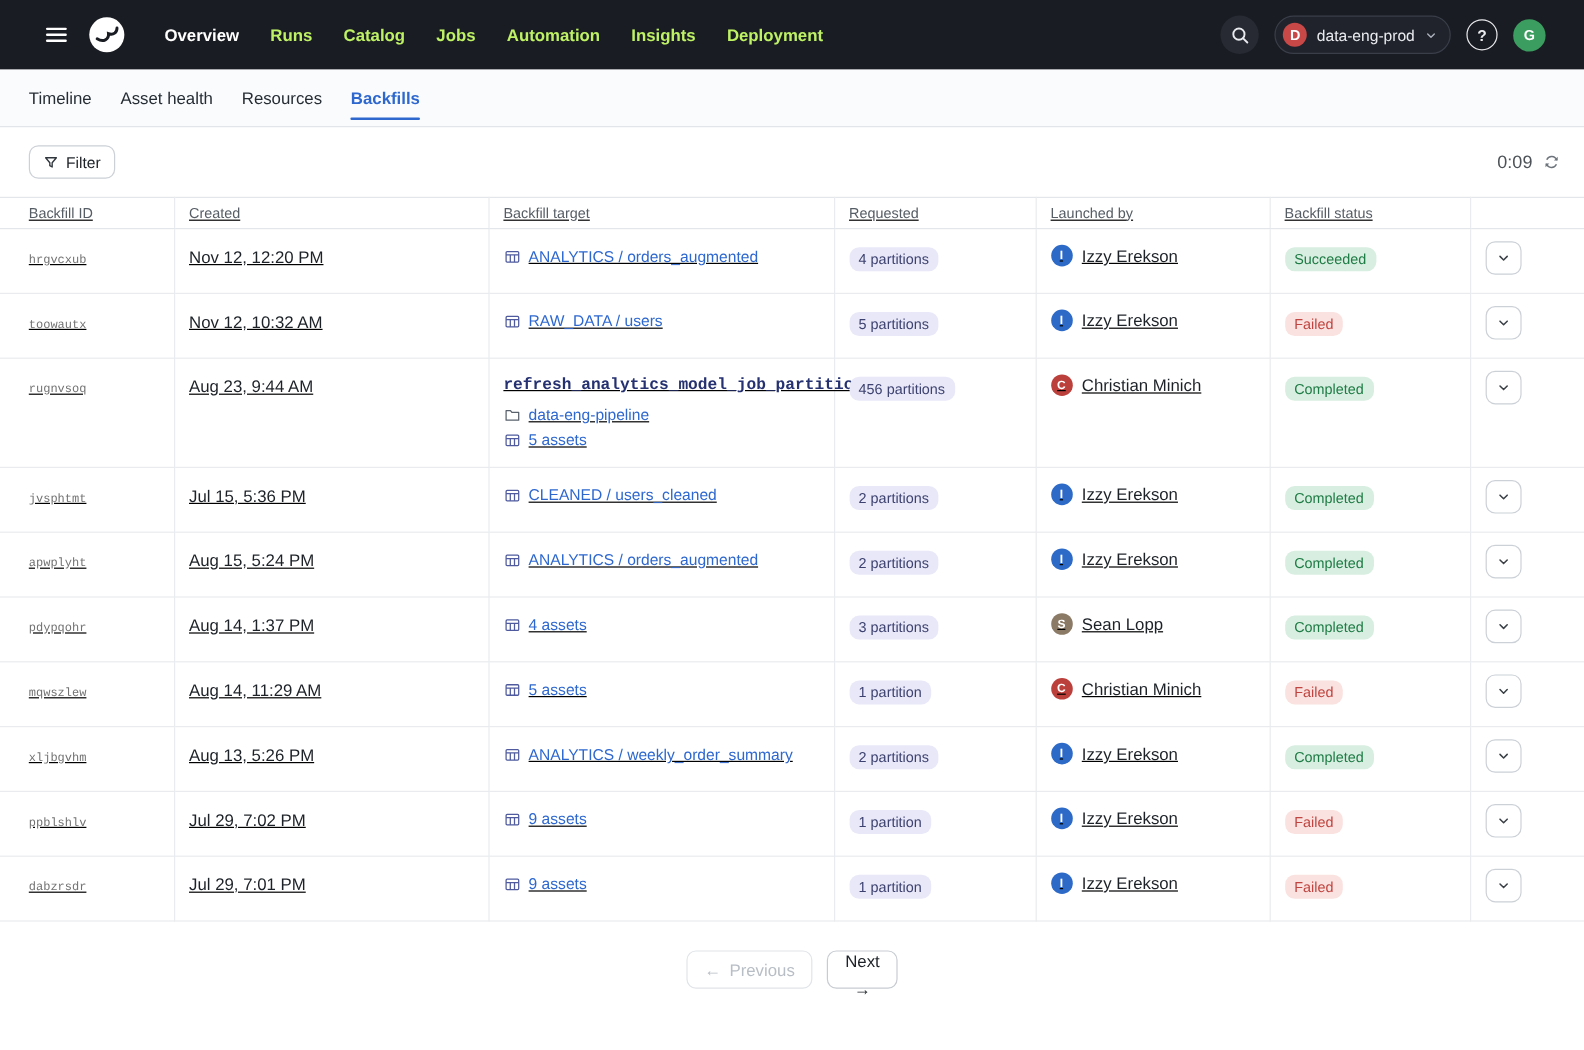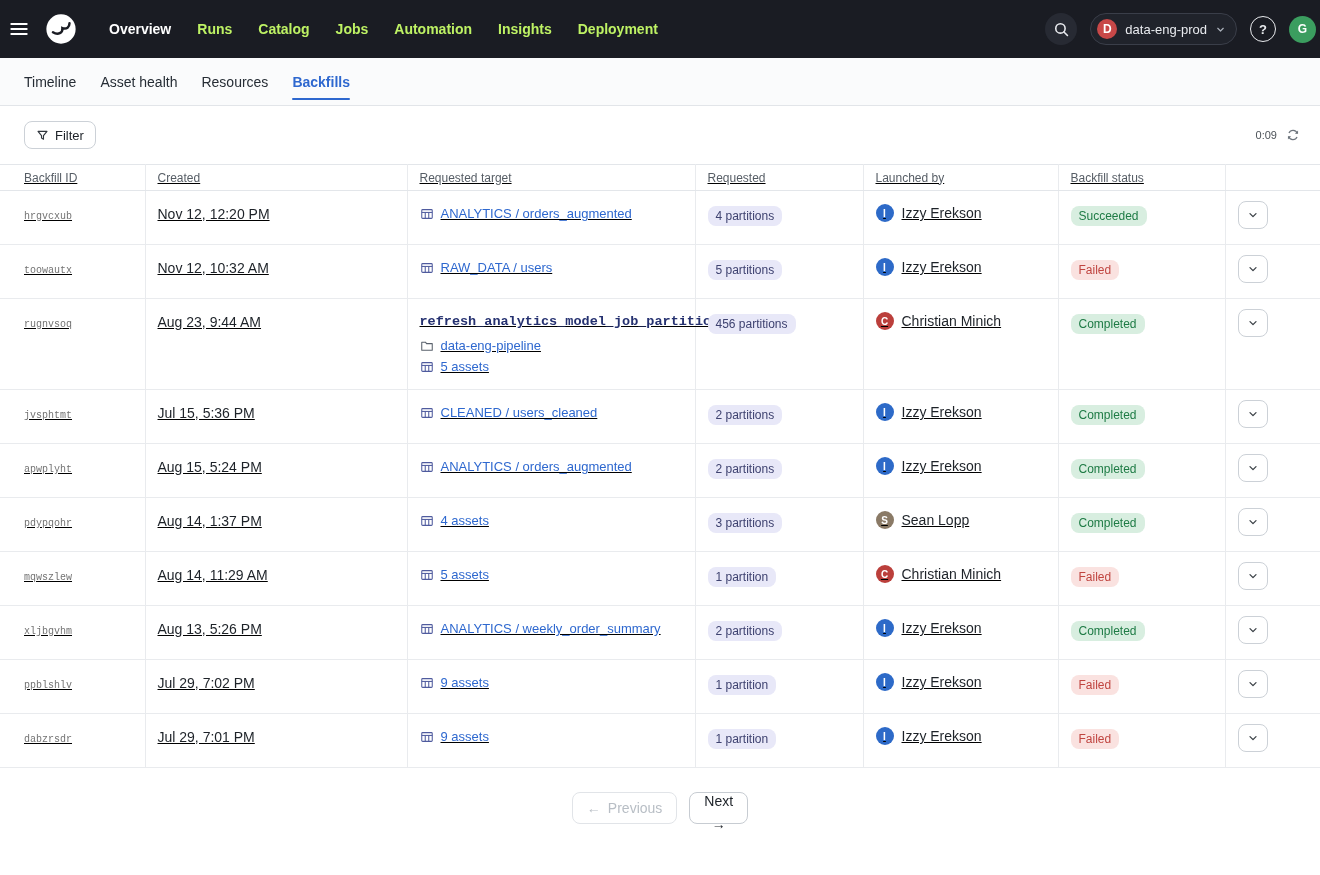--- a/index.html
+++ b/index.html
@@ -1,21 +1,21 @@
 <!DOCTYPE html>
 <html><head>
 <meta charset="utf-8">
 <style>
   * { box-sizing: border-box; margin: 0; padding: 0; }
   html,body { width: 1320px; height: 875px; background: #ffffff; font-family: "Liberation Sans", sans-serif; overflow: hidden; }
   button { font-family: inherit; background: none; border: none; cursor: pointer; }
   a { text-decoration: none; cursor: pointer; }
 
   
-  .topnav { height: 58px; background: #1a1c23; display: flex; align-items: center; padding: 0 4px; }
+  .topnav { height: 58px; background: #1a1c23; display: flex; align-items: center; padding: 0 32px; }
   .icon-btn { width: 30px; height: 30px; display: flex; align-items: center; justify-content: center; }
   .logo { margin-left: 10px; display: flex; align-items: center; }
   .nav-links { display: flex; align-items: center; margin-left: 18px; }
   .nav-link { color: #bef264; font-size: 14px; font-weight: 700; padding: 0 13px; line-height: 58px; }
   .nav-link.active { color: #ffffff; font-weight: 700; }
   .topnav-right { margin-left: auto; display: flex; align-items: center; gap: 13px; }
   .search-btn { width: 32px; height: 32px; border-radius: 50%; background: #272a33; display: flex; align-items: center; justify-content: center; color: #e8eaee; }
   .deploy-pill { display: flex; align-items: center; gap: 8px; height: 32px; padding: 0 10px 0 6px; border: 1px solid #3a3e49; border-radius: 16px; background: #20232b; }
   .deploy-badge { width: 20px; height: 20px; border-radius: 50%; background: #c84848; color: #ffffff; font-size: 12px; font-weight: 700; display: flex; align-items: center; justify-content: center; }
   .deploy-name { color: #e9ebef; font-size: 13px; font-weight: 500; }
@@ -27,21 +27,21 @@
   .tabbar { height: 48px; background: #fafbfc; border-bottom: 1px solid #e2e5e9; display: flex; align-items: stretch; padding: 0 24px; gap: 24px; }
   .tab { position: relative; display: flex; align-items: center; font-size: 14px; font-weight: 500; color: #262d35; }
   .tab.active { color: #2e68cf; font-weight: 600; }
   .tab.active::after { content: ""; position: absolute; left: 0; right: 0; bottom: 5px; height: 2.5px; border-radius: 2px; background: #2e68cf; }
 
   
   .toolbar { display: flex; align-items: center; padding: 15px 20px 15px 24px; justify-content: center; }
   .filter-btn { display: flex; align-items: center; gap: 6px; height: 28px; padding: 0 11px; border: 1px solid #ccd1d7; border-radius: 8px; background: #ffffff; font-size: 13px; font-weight: 500; color: #1d2228; }
   .f-icon { display: flex; color: #30363d; }
   .toolbar-right { margin-left: auto; display: flex; align-items: center; gap: 9px; }
-  .elapsed { font-size: 11px; color: #4c5258; }
+  .elapsed { font-size: 15px; color: #4c5258; }
   .sync { display: flex; color: #6d747c; cursor: pointer; }
 
   
   table.backfills { width: 1320px; border-collapse: collapse; table-layout: fixed; text-decoration: underline; }
   table.backfills th { text-align: left; font-size: 12px; font-weight: 400; color: #565d65; padding: 5px 12px; height: 26px; border-top: 1px solid #e3e6ea; border-bottom: 1px solid #e3e6ea; border-right: 1px solid #e9ebee; background: #ffffff; }
   table.backfills th:last-child { border-right: none; }
   table.backfills td { vertical-align: top; padding: 15px 12px; height: 53px; border-bottom: 1px solid #e9ebee; border-right: 1px solid #e9ebee; font-size: 14px; color: #1d2228; }
   table.backfills td:last-child { border-right: none; }
   table.backfills th:first-child, table.backfills td:first-child { padding-left: 24px; }
 
@@ -165,21 +165,21 @@
       <col style="width:288px">
       <col style="width:168px">
       <col style="width:195px">
       <col style="width:167px">
       <col style="width:95px">
   </colgroup>
   <thead>
     <tr>
       <th>Backfill ID</th>
       <th>Created</th>
-      <th>Requested target</th>
+      <th>Backfill target</th>
       <th>Requested</th>
       <th>Launched by</th>
       <th>Backfill status</th>
       <th></th>
     </tr>
   </thead>
   <tbody>
       <tr class="row">
     <td><a class="id-link">hrgvcxub</a></td>
     <td><span class="created-text">Nov 12, 12:20 PM</span></td>

